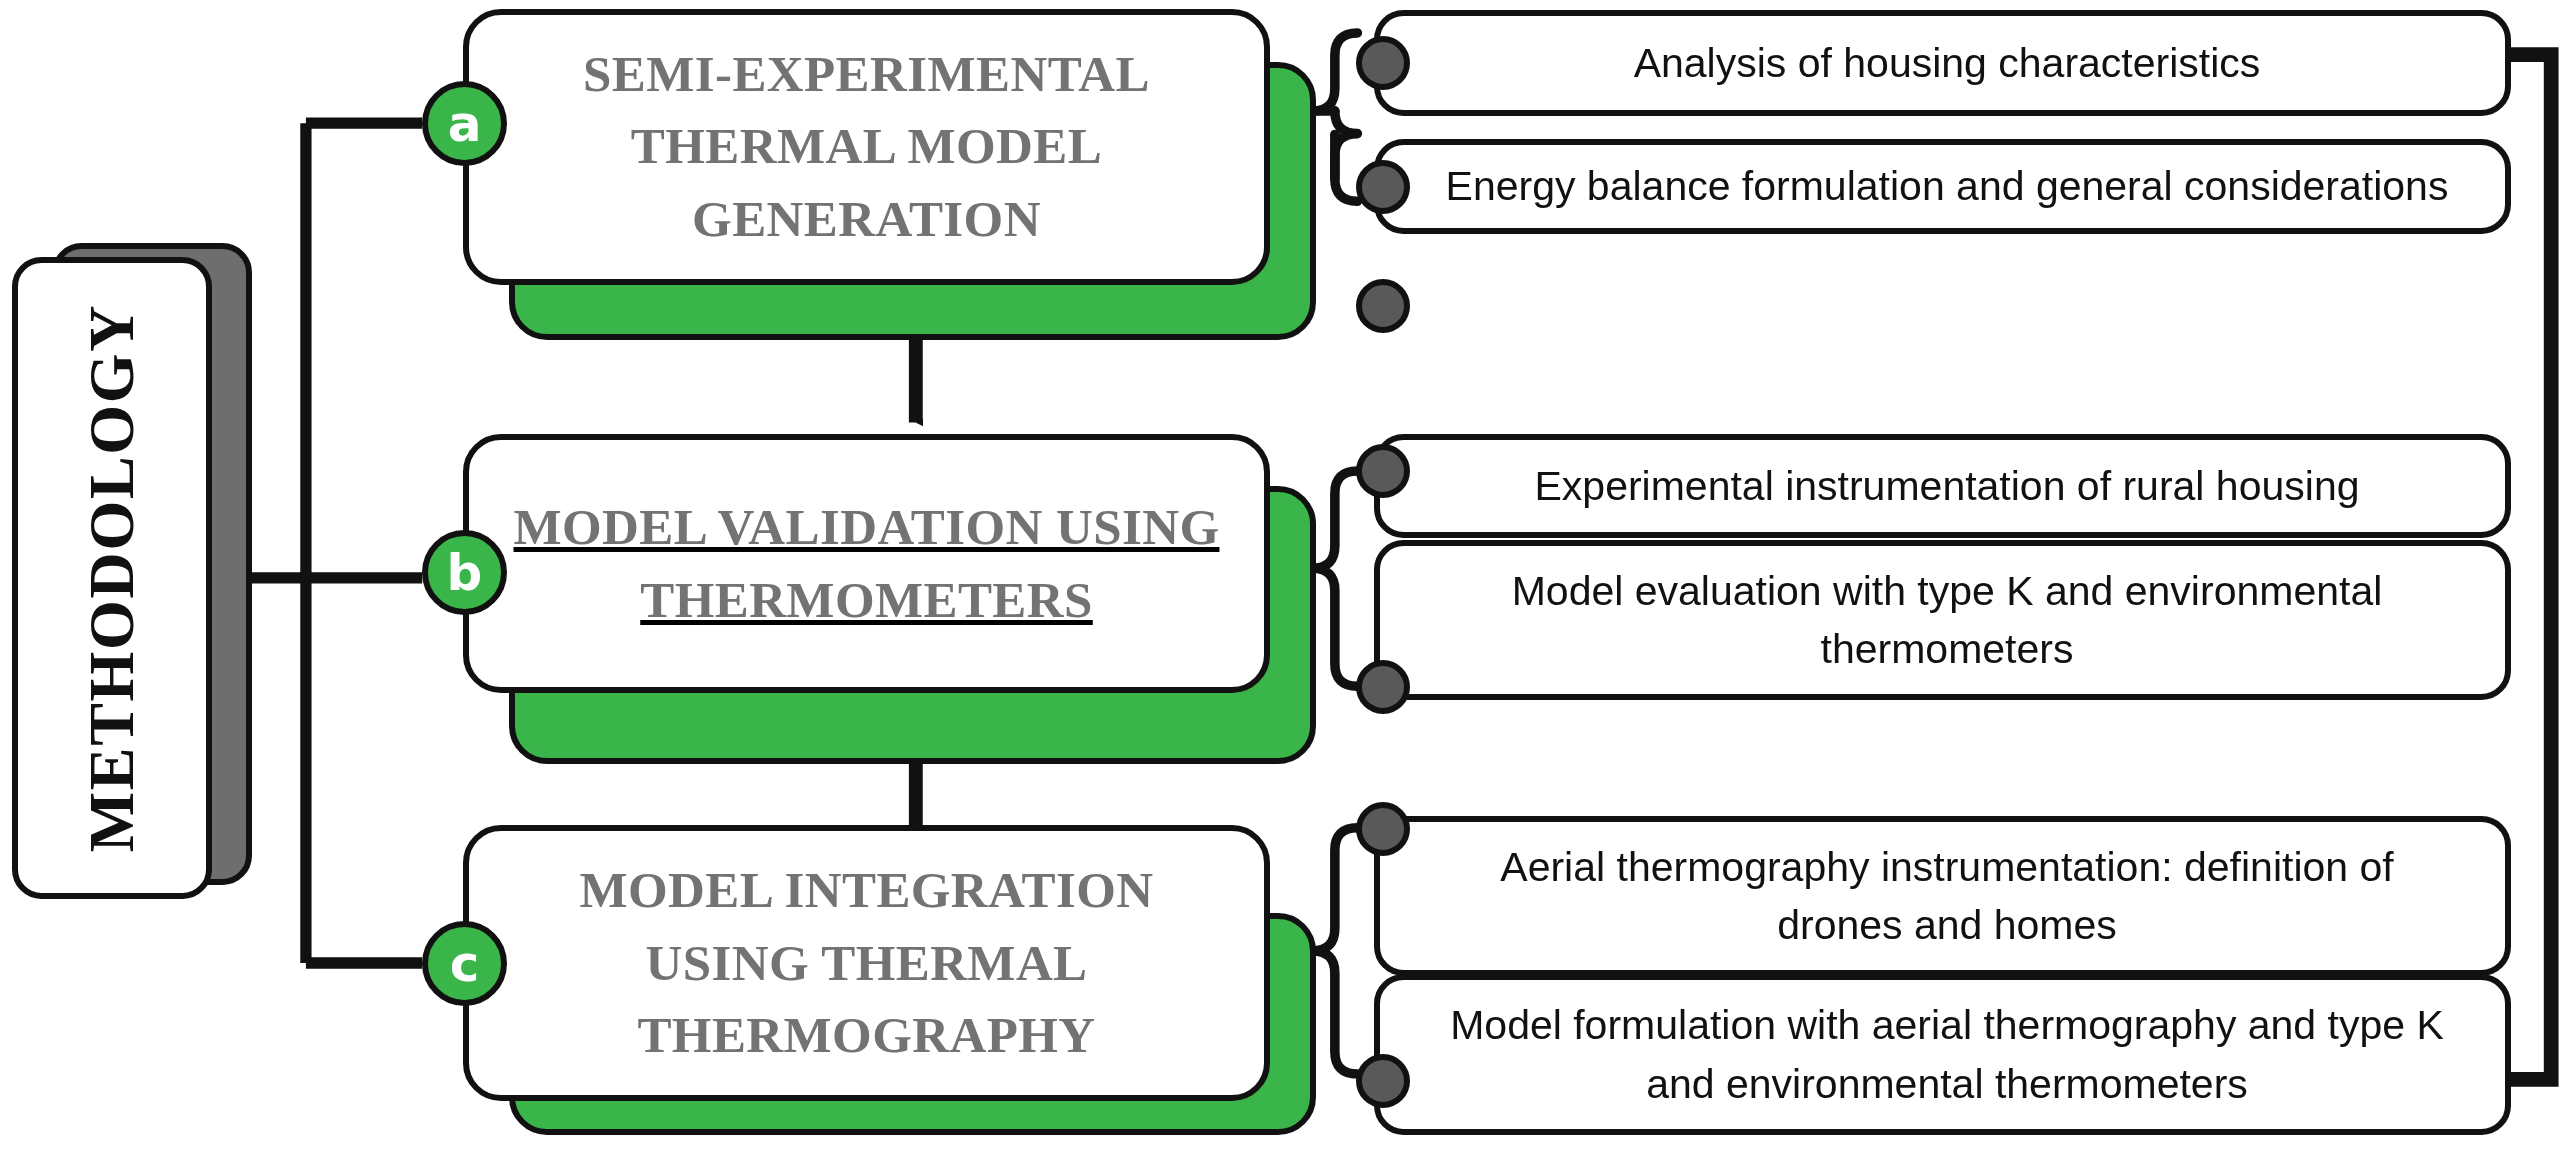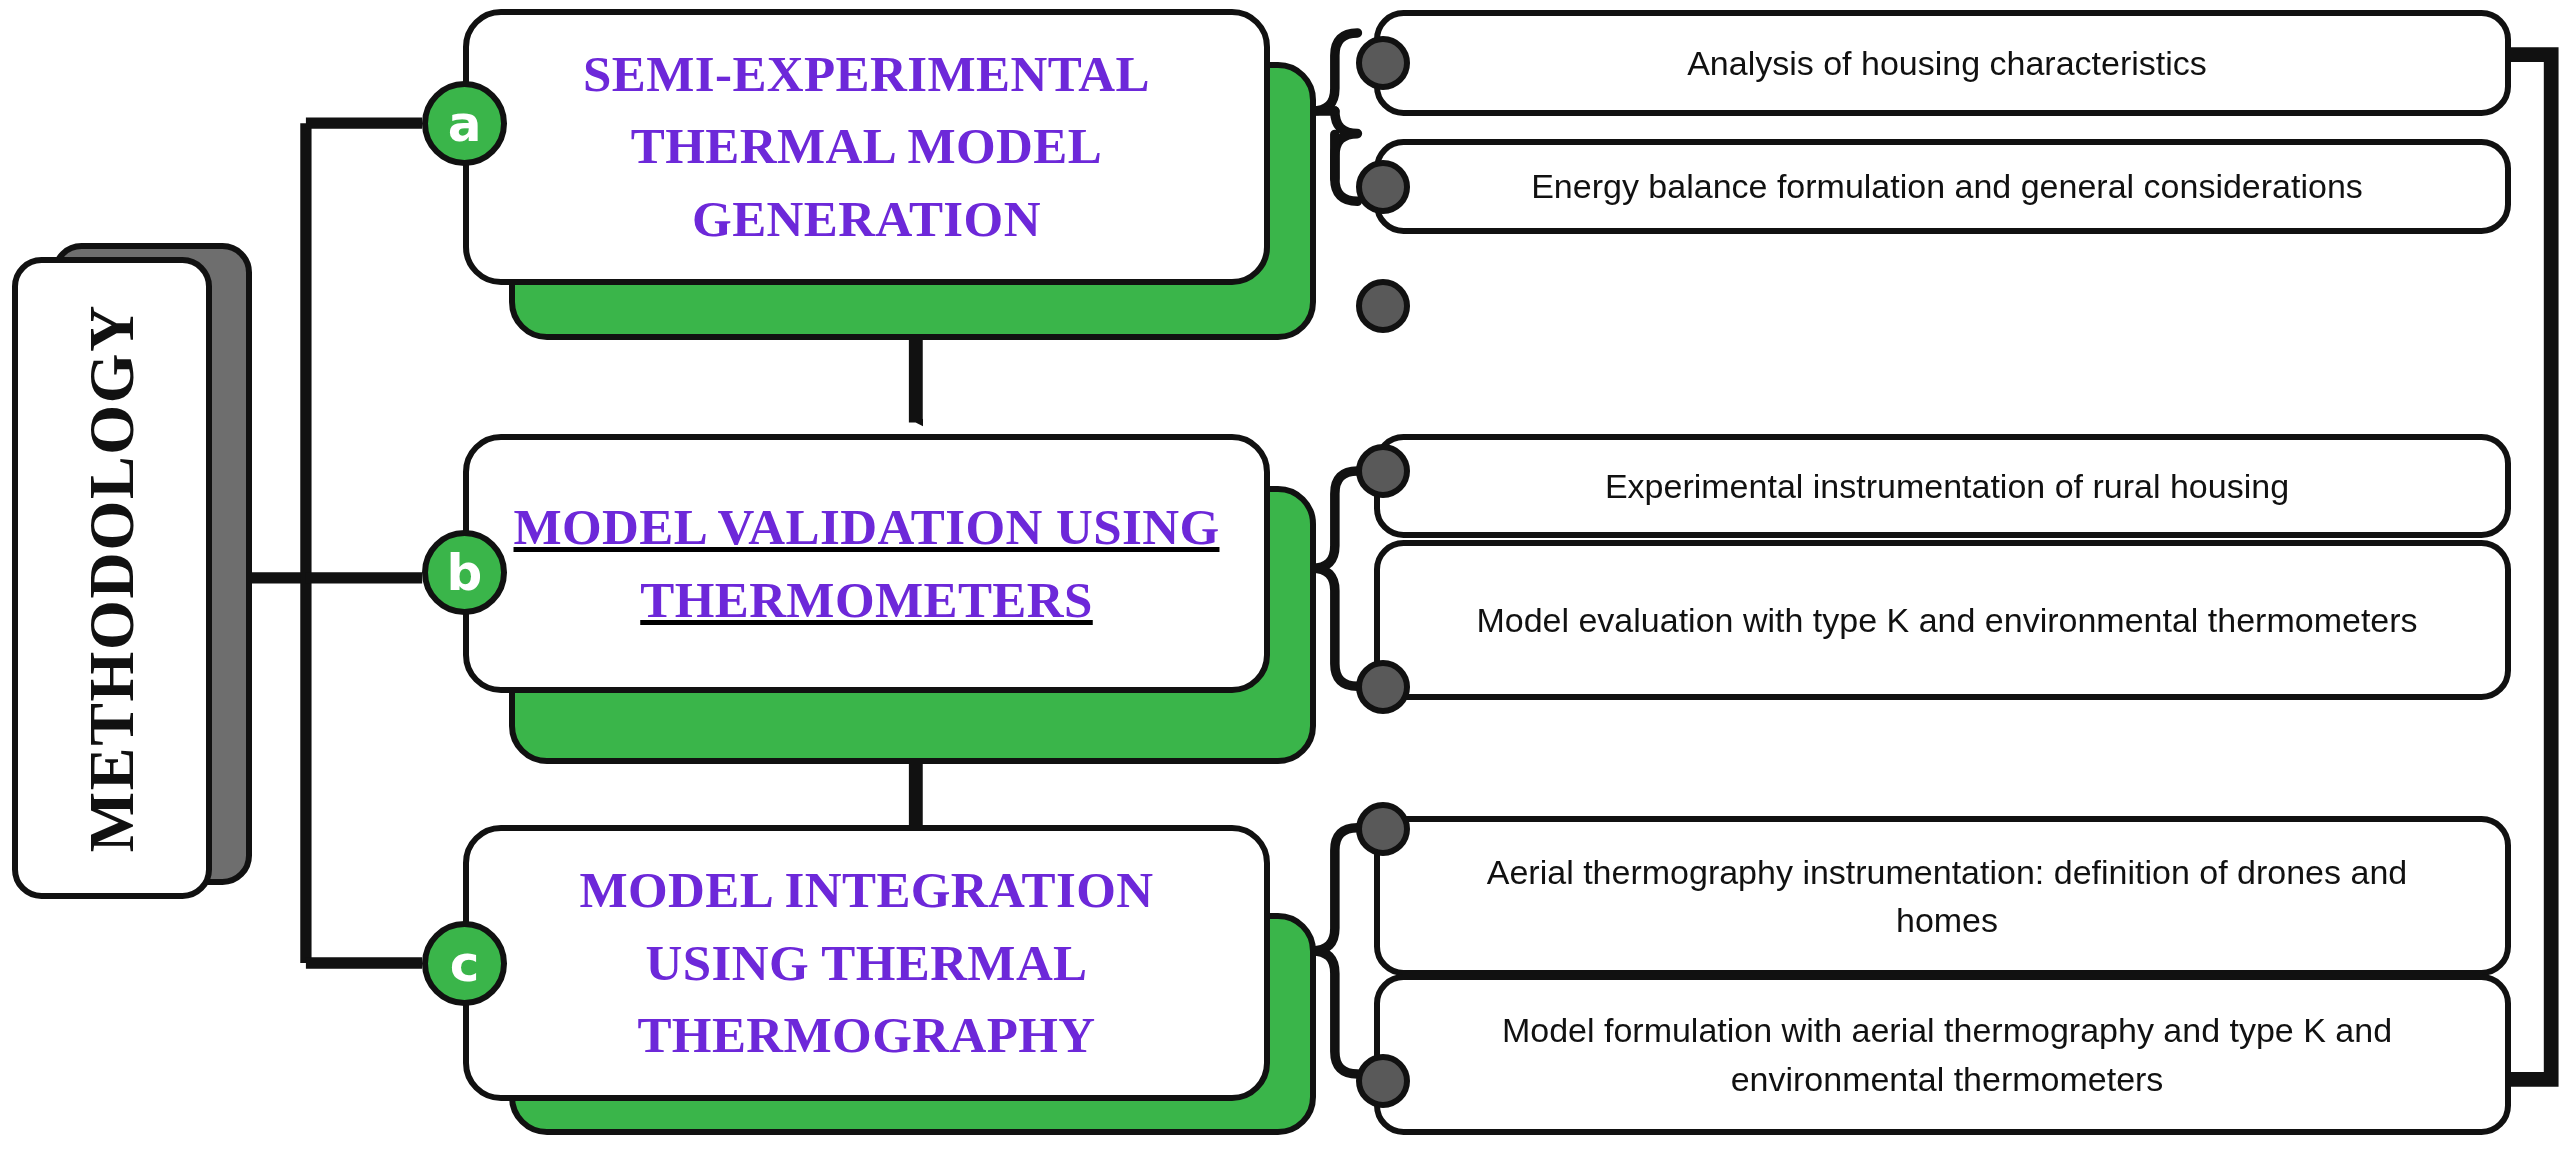--- a/index.html
+++ b/index.html
@@ -76,21 +76,21 @@
     justify-content:center;
     text-align:center;
     padding:0 22.6px;
   }
   .stage-title{
     font-family:"Liberation Serif", serif;
     font-weight:bold;
     font-size:51px;
     line-height:1.42;
     letter-spacing:0.4px;
-    color:#6d28d9;
+    color:#737373;
   }
   .badge{
     position:absolute;
     width:85px; height:85px;
     border-radius:50%;
     background:#3ab54a;
     border:6px solid #111111;
     box-sizing:border-box;
     display:flex;
     align-items:center;
@@ -112,21 +112,21 @@
     box-sizing:border-box;
     display:flex;
     align-items:center;
     justify-content:center;
     text-align:center;
     padding:0 52px 0 61px;
     z-index:3;
   }
   .sub-text{
     font-family:"Liberation Sans", sans-serif;
-    font-size:34px;
+    font-size:41px;
     line-height:1.42;
     color:#111111;
   }
   .dot{
     position:absolute;
     width:54px; height:54px;
     border-radius:50%;
     background:#595959;
     border:6px solid #111111;
     box-sizing:border-box;

